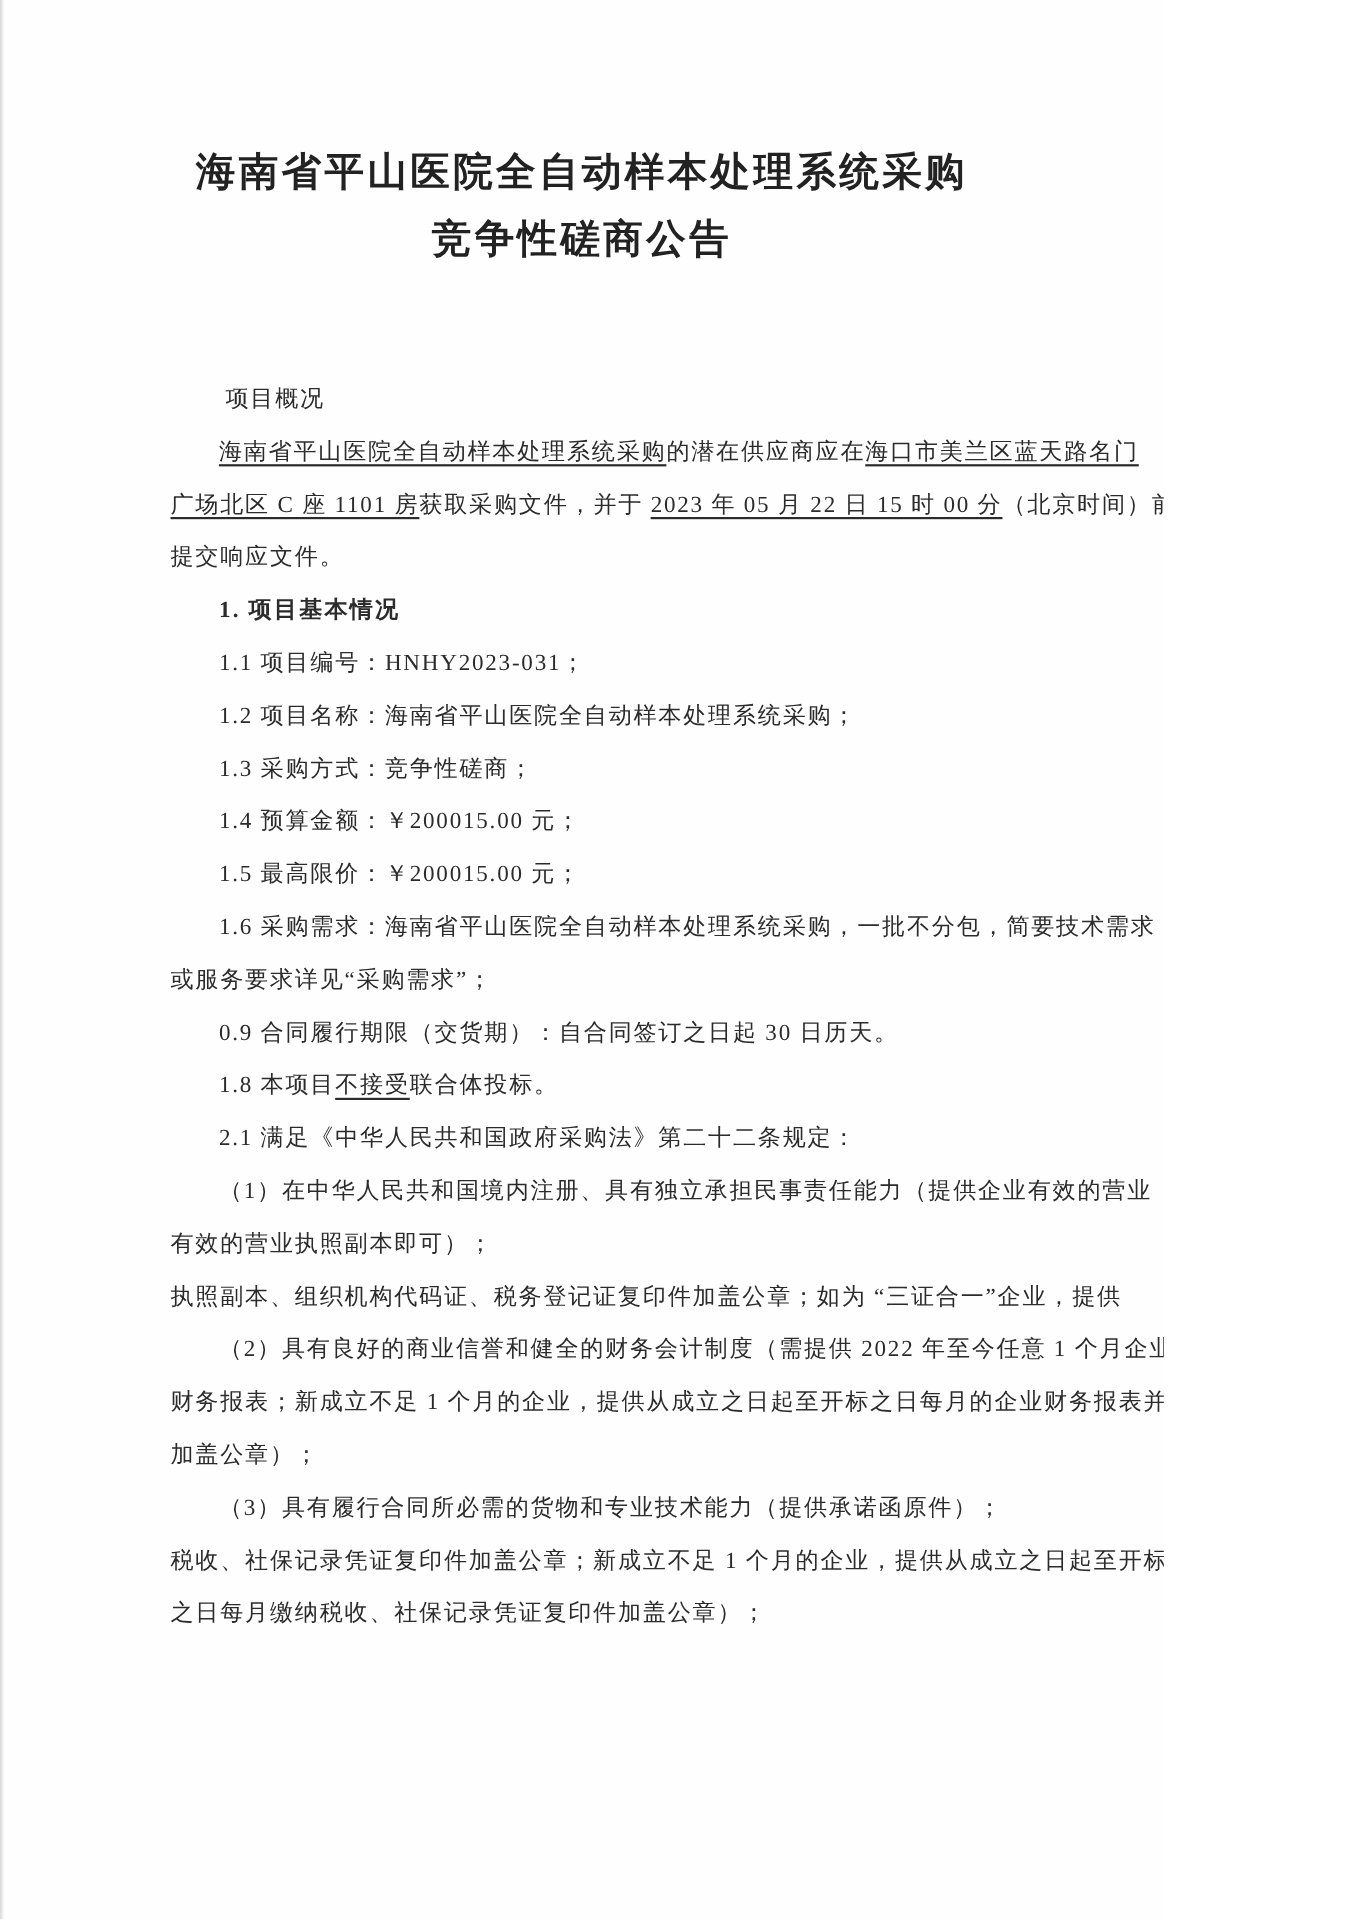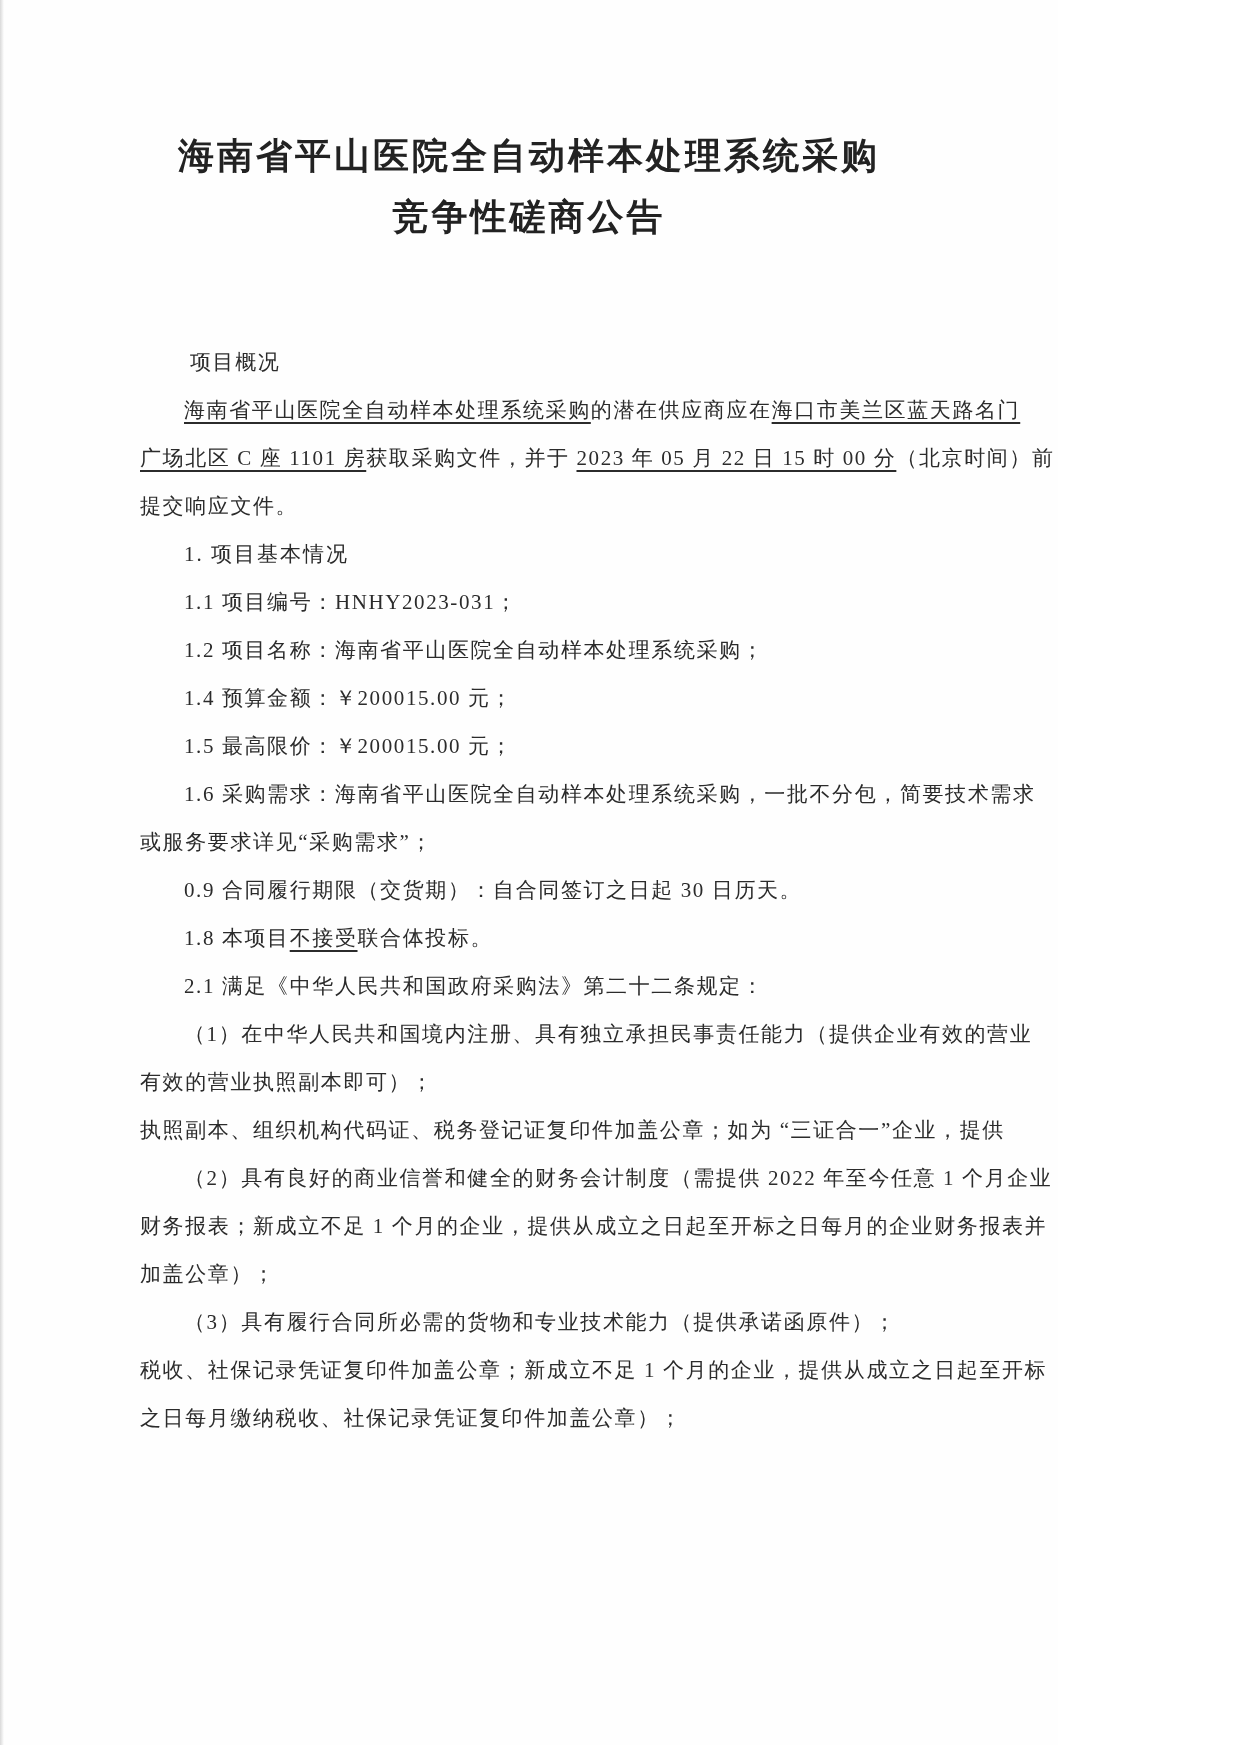--- a/index.html
+++ b/index.html
@@ -19,29 +19,29 @@
   }
   .title-block{
     position:absolute;top:126px;left:90px;right:90px;
     text-align:center;
   }
   .title-line{
     font-size:36px;font-weight:bold;letter-spacing:3px;
     line-height:61px;color:#222;
   }
   .content{
-    position:absolute;left:140px;top:338px;width:940px;
+    position:absolute;left:155px;top:338px;width:940px;
     font-size:21px;letter-spacing:1.6px;
   }
   .line{
     height:48px;line-height:48px;white-space:nowrap;
   }
   .line.indent{padding-left:44px;}
   .label-line .line{padding-left:50px;}
-  .heading .line{font-weight:normal;letter-spacing:2px;}
+  .heading .line{font-weight:bold;letter-spacing:2px;}
   .u{
     text-decoration:underline;
     text-underline-offset:5px;
     text-decoration-thickness:1.5px;
   }
   .seal{
     position:absolute;left:1050px;top:550px;
     width:270px;height:280px;
   }
   .seal text{
@@ -74,20 +74,23 @@
     <div class="heading">
         <div class="line indent"><span>1. 项目基本情况</span></div>
       </div>
 
     <div>
         <div>
           <div class="line indent"><span>1.1 项目编号：HNHY2023-031；</span></div>
         </div>
         <div>
           <div class="line indent"><span>1.2 项目名称：海南省平山医院全自动样本处理系统采购；</span></div>
+        </div>
+        <div>
+          <div class="line indent"><span>1.3 采购方式：竞争性磋商；</span></div>
         </div>
         <div>
           <div class="line indent"><span>1.4 预算金额：￥200015.00 元；</span></div>
         </div>
         <div>
           <div class="line indent"><span>1.5 最高限价：￥200015.00 元；</span></div>
         </div>
         <div>
           <div class="line indent"><span>1.6 采购需求：海南省平山医院全自动样本处理系统采购，一批不分包，简要技术需求</span></div>
           <div class="line"><span>或服务要求详见“采购需求”；</span></div>

